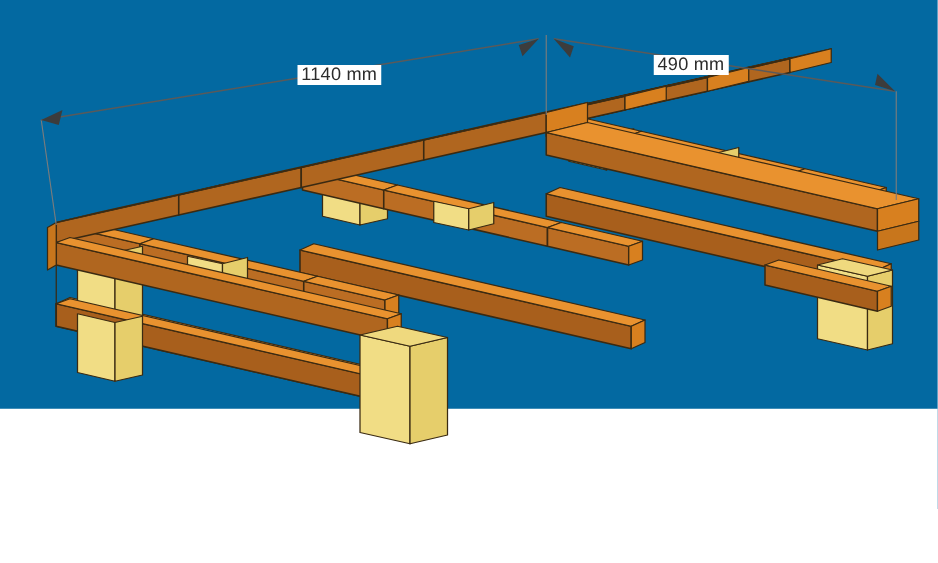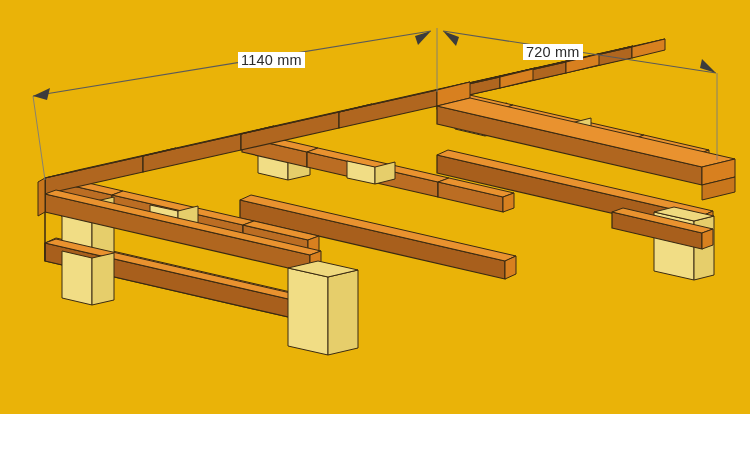--- a/index.html
+++ b/index.html
@@ -1,19 +1,19 @@
 <!DOCTYPE html>
 <html><head>
 <meta charset="utf-8">
 <title>Pallet Dimensioned Drawing</title>
 <style>
   html,body{margin:0;padding:0;background:#ffffff;}
   body{width:750px;height:450px;overflow:hidden;
        font-family:"Liberation Sans","DejaVu Sans",sans-serif;}
-  #stage{position:relative;width:750px;height:414px;background:#eab308;}
+  #stage{position:relative;width:750px;height:327px;background:#0369a1;}
   #scene{position:absolute;left:0;top:0;width:750px;height:450px;}
   .dimlabel{
     position:absolute;
     font-family:"Liberation Sans","DejaVu Sans",sans-serif;
     font-size:14.5px;
     color:#2b2b2b;
     letter-spacing:.2px;
     white-space:nowrap;
     background:#ffffff;
     padding:0 3px;
@@ -254,15 +254,15 @@
     <g>
       <line class="dim" x1="443" y1="31" x2="716" y2="73"></line>
       <polygon class="arrowF" points="443,31 459,37 456,46"></polygon>
       <polygon class="arrowF" points="716,73 700,68 702,59"></polygon>
     </g>
 
   </svg>
 
   <div class="dimlabel" id="lbl1140">1140 mm</div>
 
-  <div class="dimlabel" id="lbl840">720 mm</div>
+  <div class="dimlabel" id="lbl840">490 mm</div>
 
 </div>
 
 </body></html>

